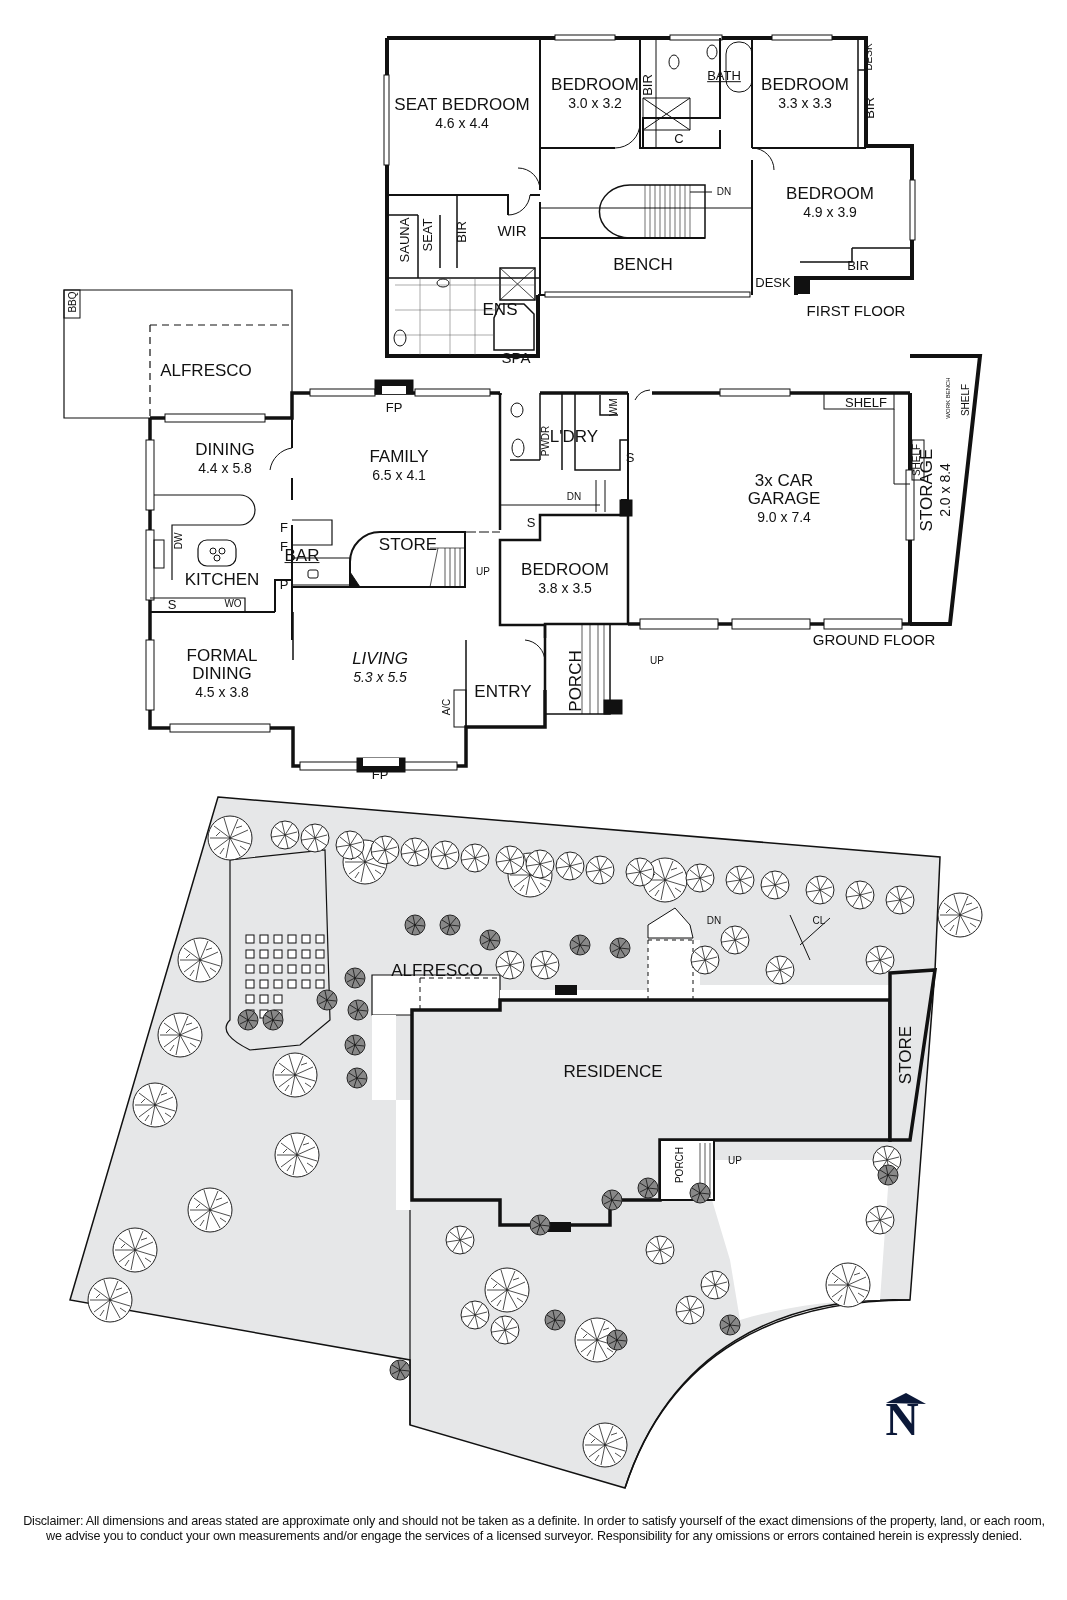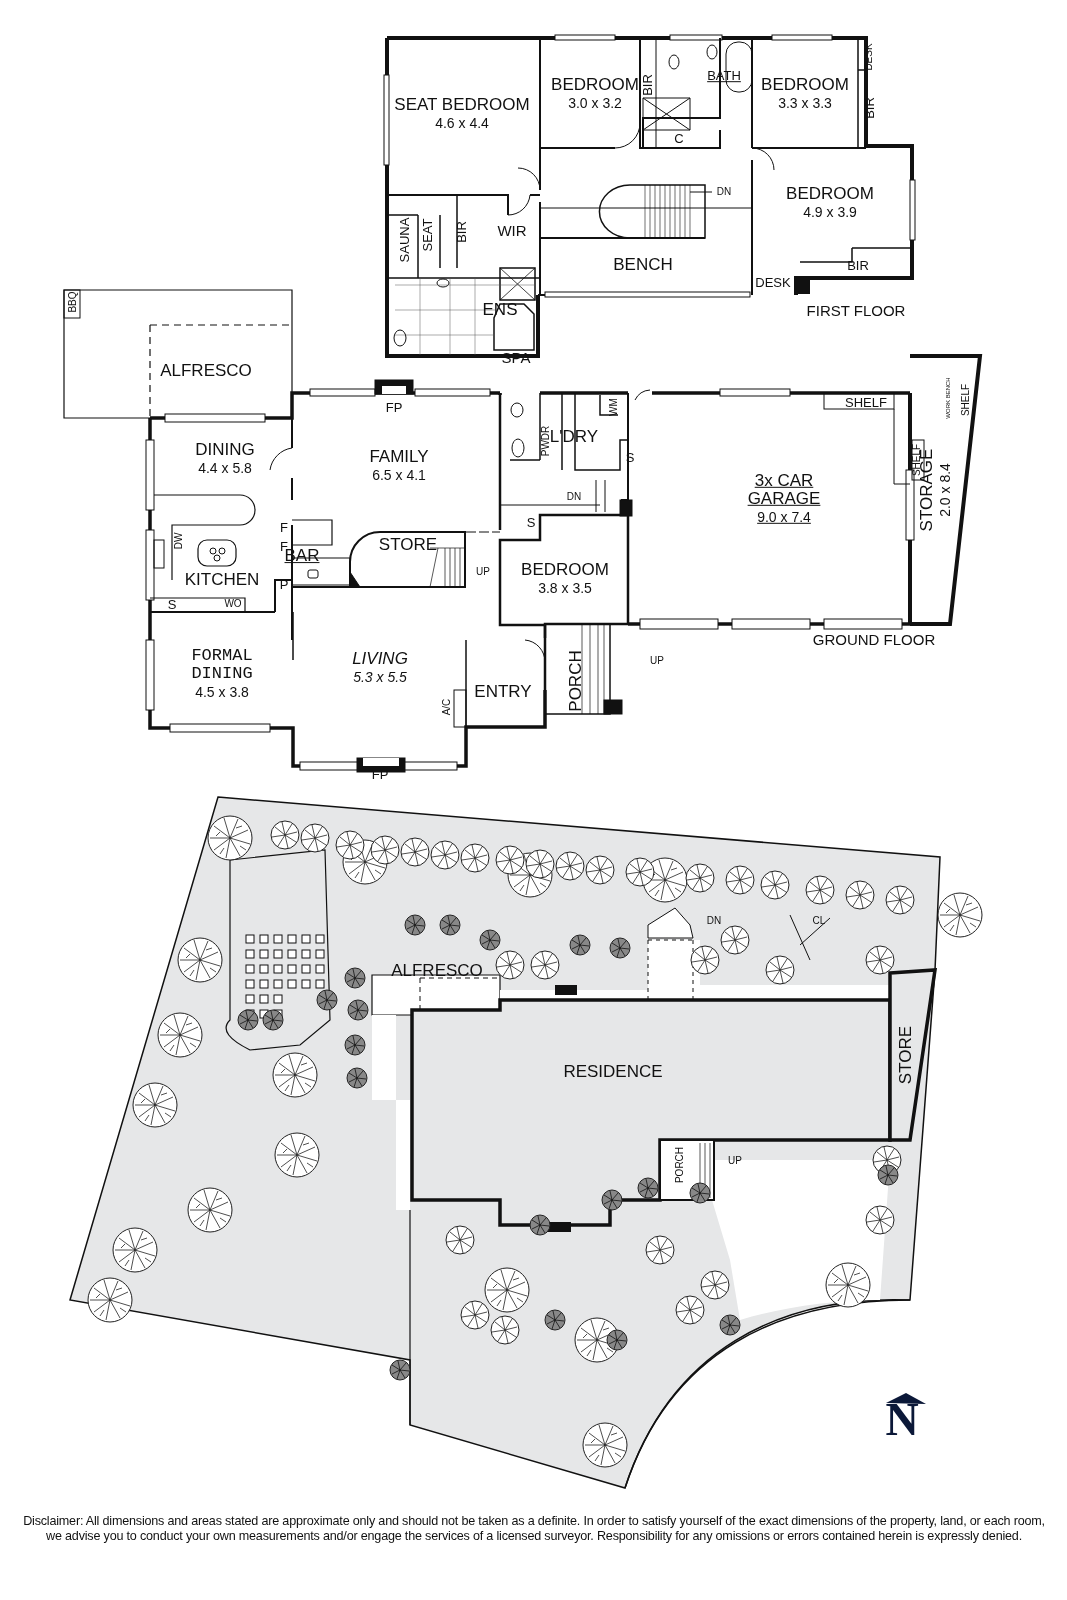--- a/index.html
+++ b/index.html
@@ -338,36 +338,36 @@
   <span class="dim">4.4 x 5.8</span>
 </div>
 <div class="lbl big" style="left:399px;top:465px;">
   <span>FAMILY</span>
   <span class="dim">6.5 x 4.1</span>
 </div>
 <div class="lbl big" style="left:222px;top:580px;">KITCHEN</div>
 <div class="lbl big" style="left:302px;top:556px;text-decoration:underline;">BAR</div>
 <div class="lbl big" style="left:408px;top:545px;">STORE</div>
 <div class="lbl big" style="left:222px;top:673px;">
-  <span style="white-space:normal;display:block;width:90px;font-family:Liberation Mono, monospace;">FORMAL DINING</span>
+  <span style="white-space:normal;display:block;width:90px;">FORMAL DINING</span>
   <span class="dim">4.5 x 3.8</span>
 </div>
 <div class="lbl big" style="left:380px;top:667px;font-style:italic;">
   <span>LIVING</span>
   <span class="dim">5.3 x 5.5</span>
 </div>
 <div class="lbl big" style="left:503px;top:692px;">ENTRY</div>
 <div class="lbl big vert" style="left:576px;top:681px;">PORCH</div>
 <div class="lbl big" style="left:565px;top:578px;">
   <span>BEDROOM</span>
   <span class="dim">3.8 x 3.5</span>
 </div>
 <div class="lbl big" style="left:574px;top:437px;">L'DRY</div>
 <div class="lbl xs vert" style="left:546px;top:441px;">PWDR</div>
-<div class="lbl big" style="left:784px;top:498px;width:120px;text-decoration:underline;">
+<div class="lbl big" style="left:784px;top:498px;width:120px;">
   <span style="white-space:normal;display:block;width:80px;margin:0 auto;">3x CAR GARAGE</span>
   <span class="dim">9.0 x 7.4</span>
 </div>
 <div class="lbl big vert" style="left:935px;top:490px;">
   <span>STORAGE</span>
   <span class="dim">2.0 x 8.4</span>
 </div>
 <div class="lbl xs vert" style="left:73px;top:302px;">BBQ</div>
 <div class="lbl sm" style="left:394px;top:408px;">FP</div>
 <div class="lbl sm" style="left:380px;top:775px;">FP</div>

